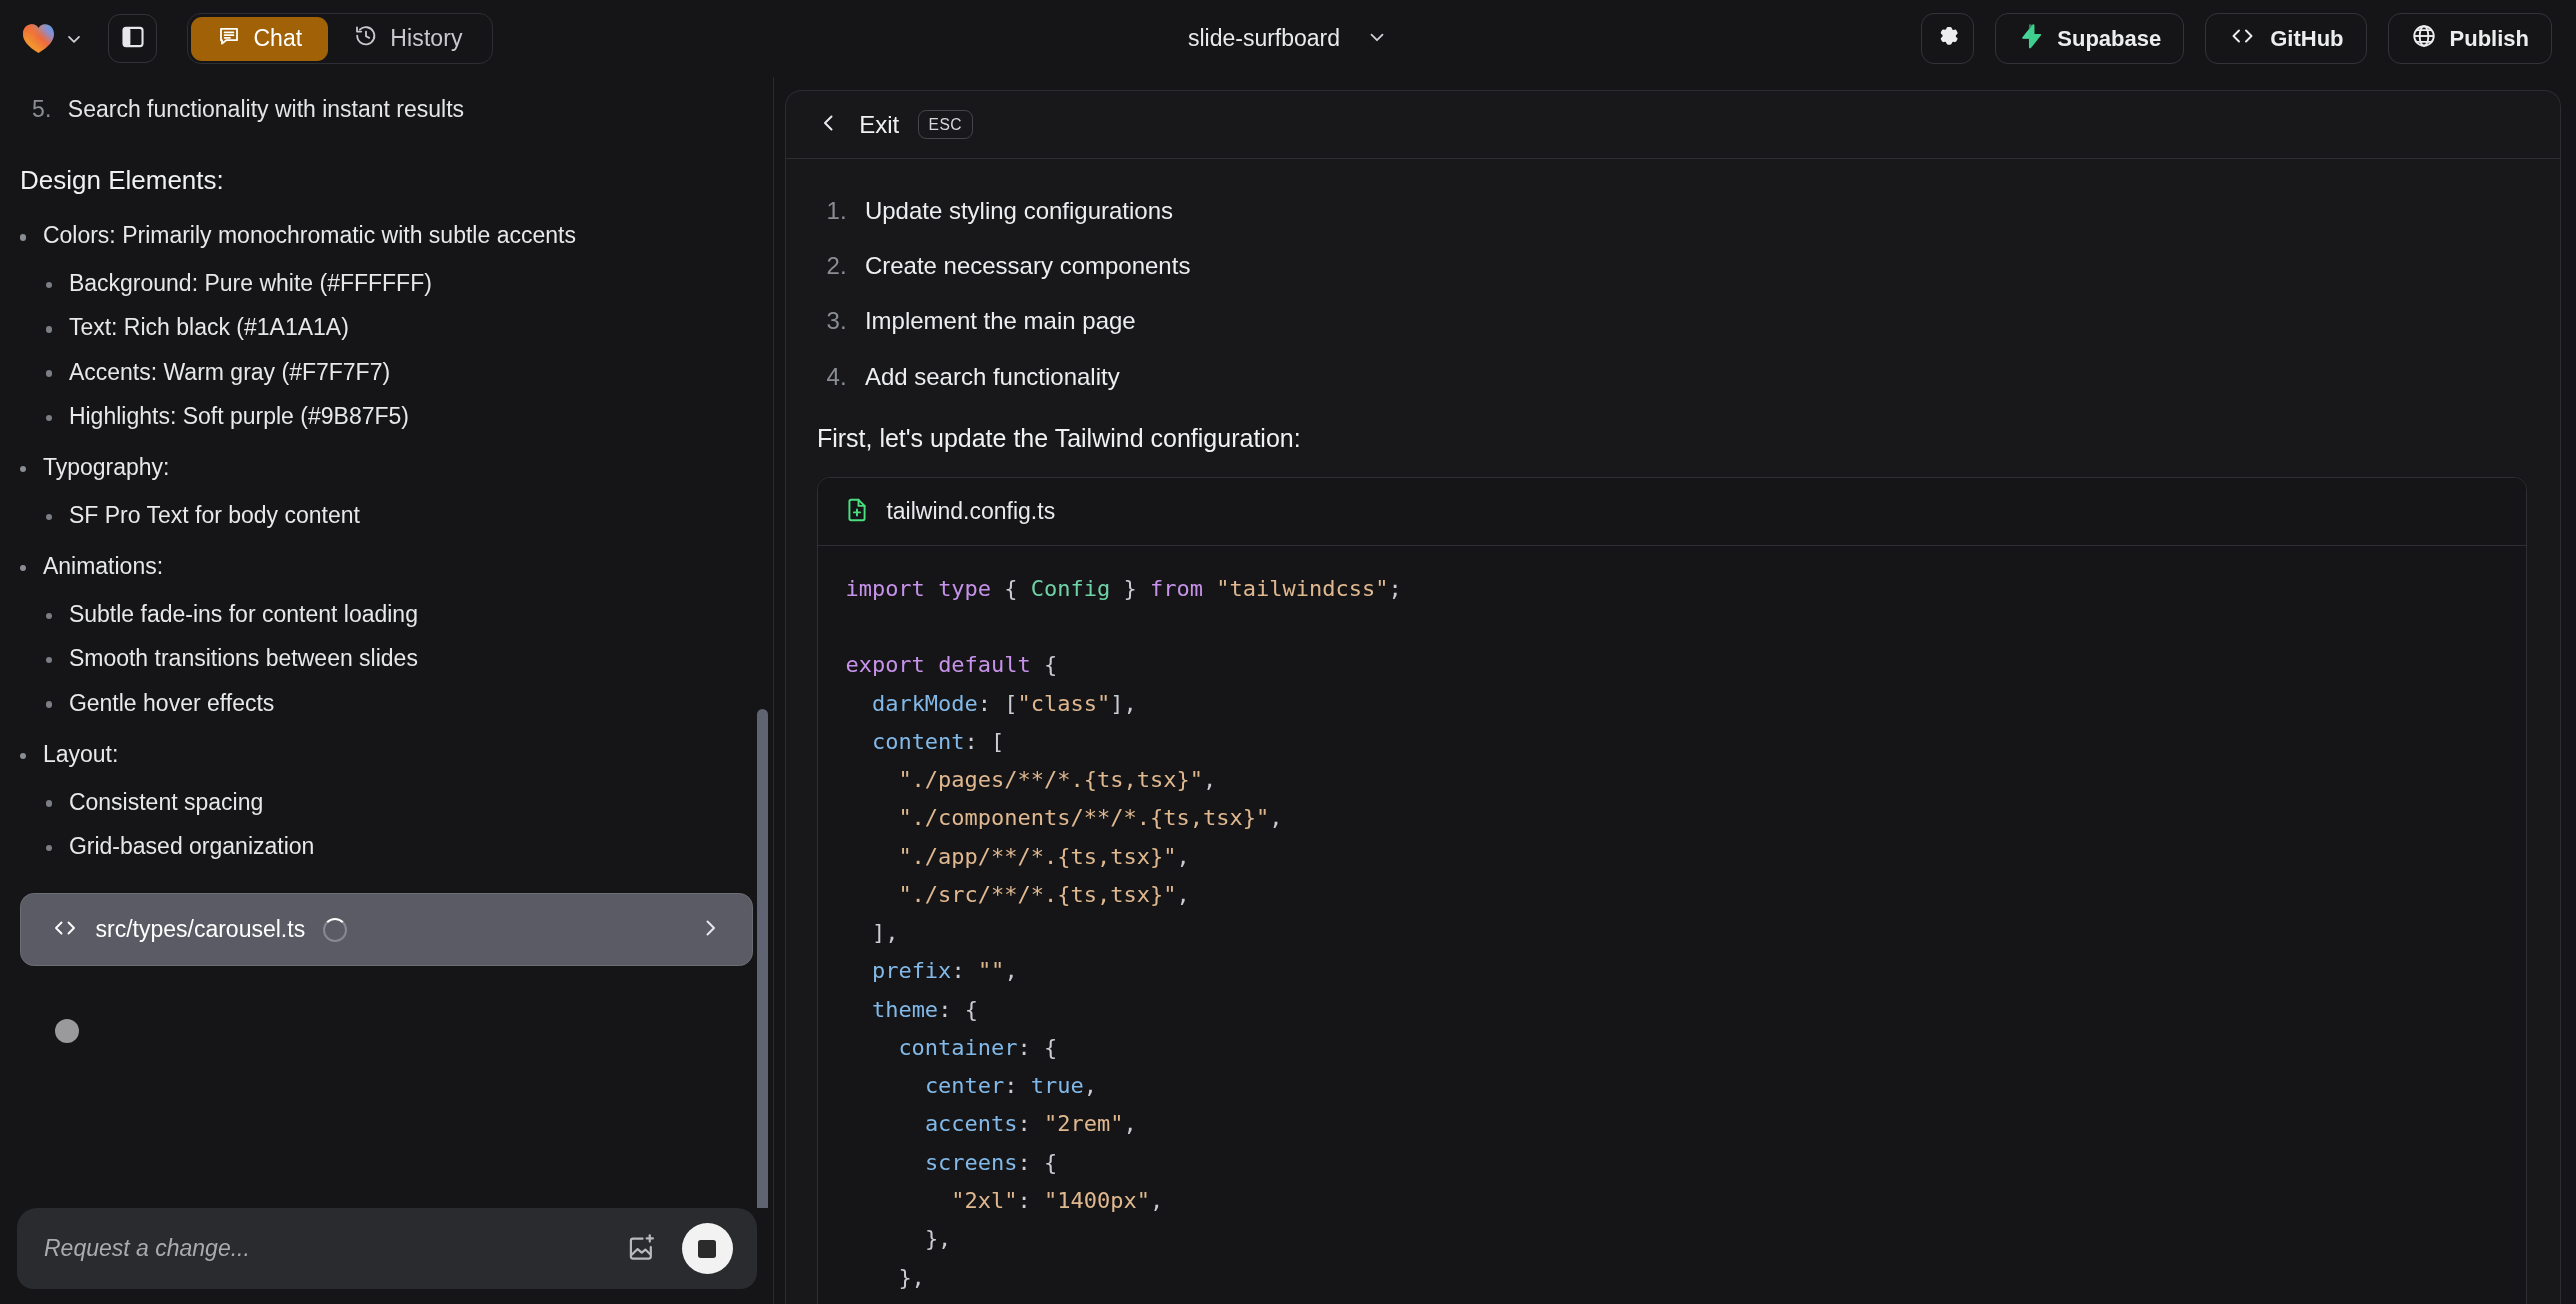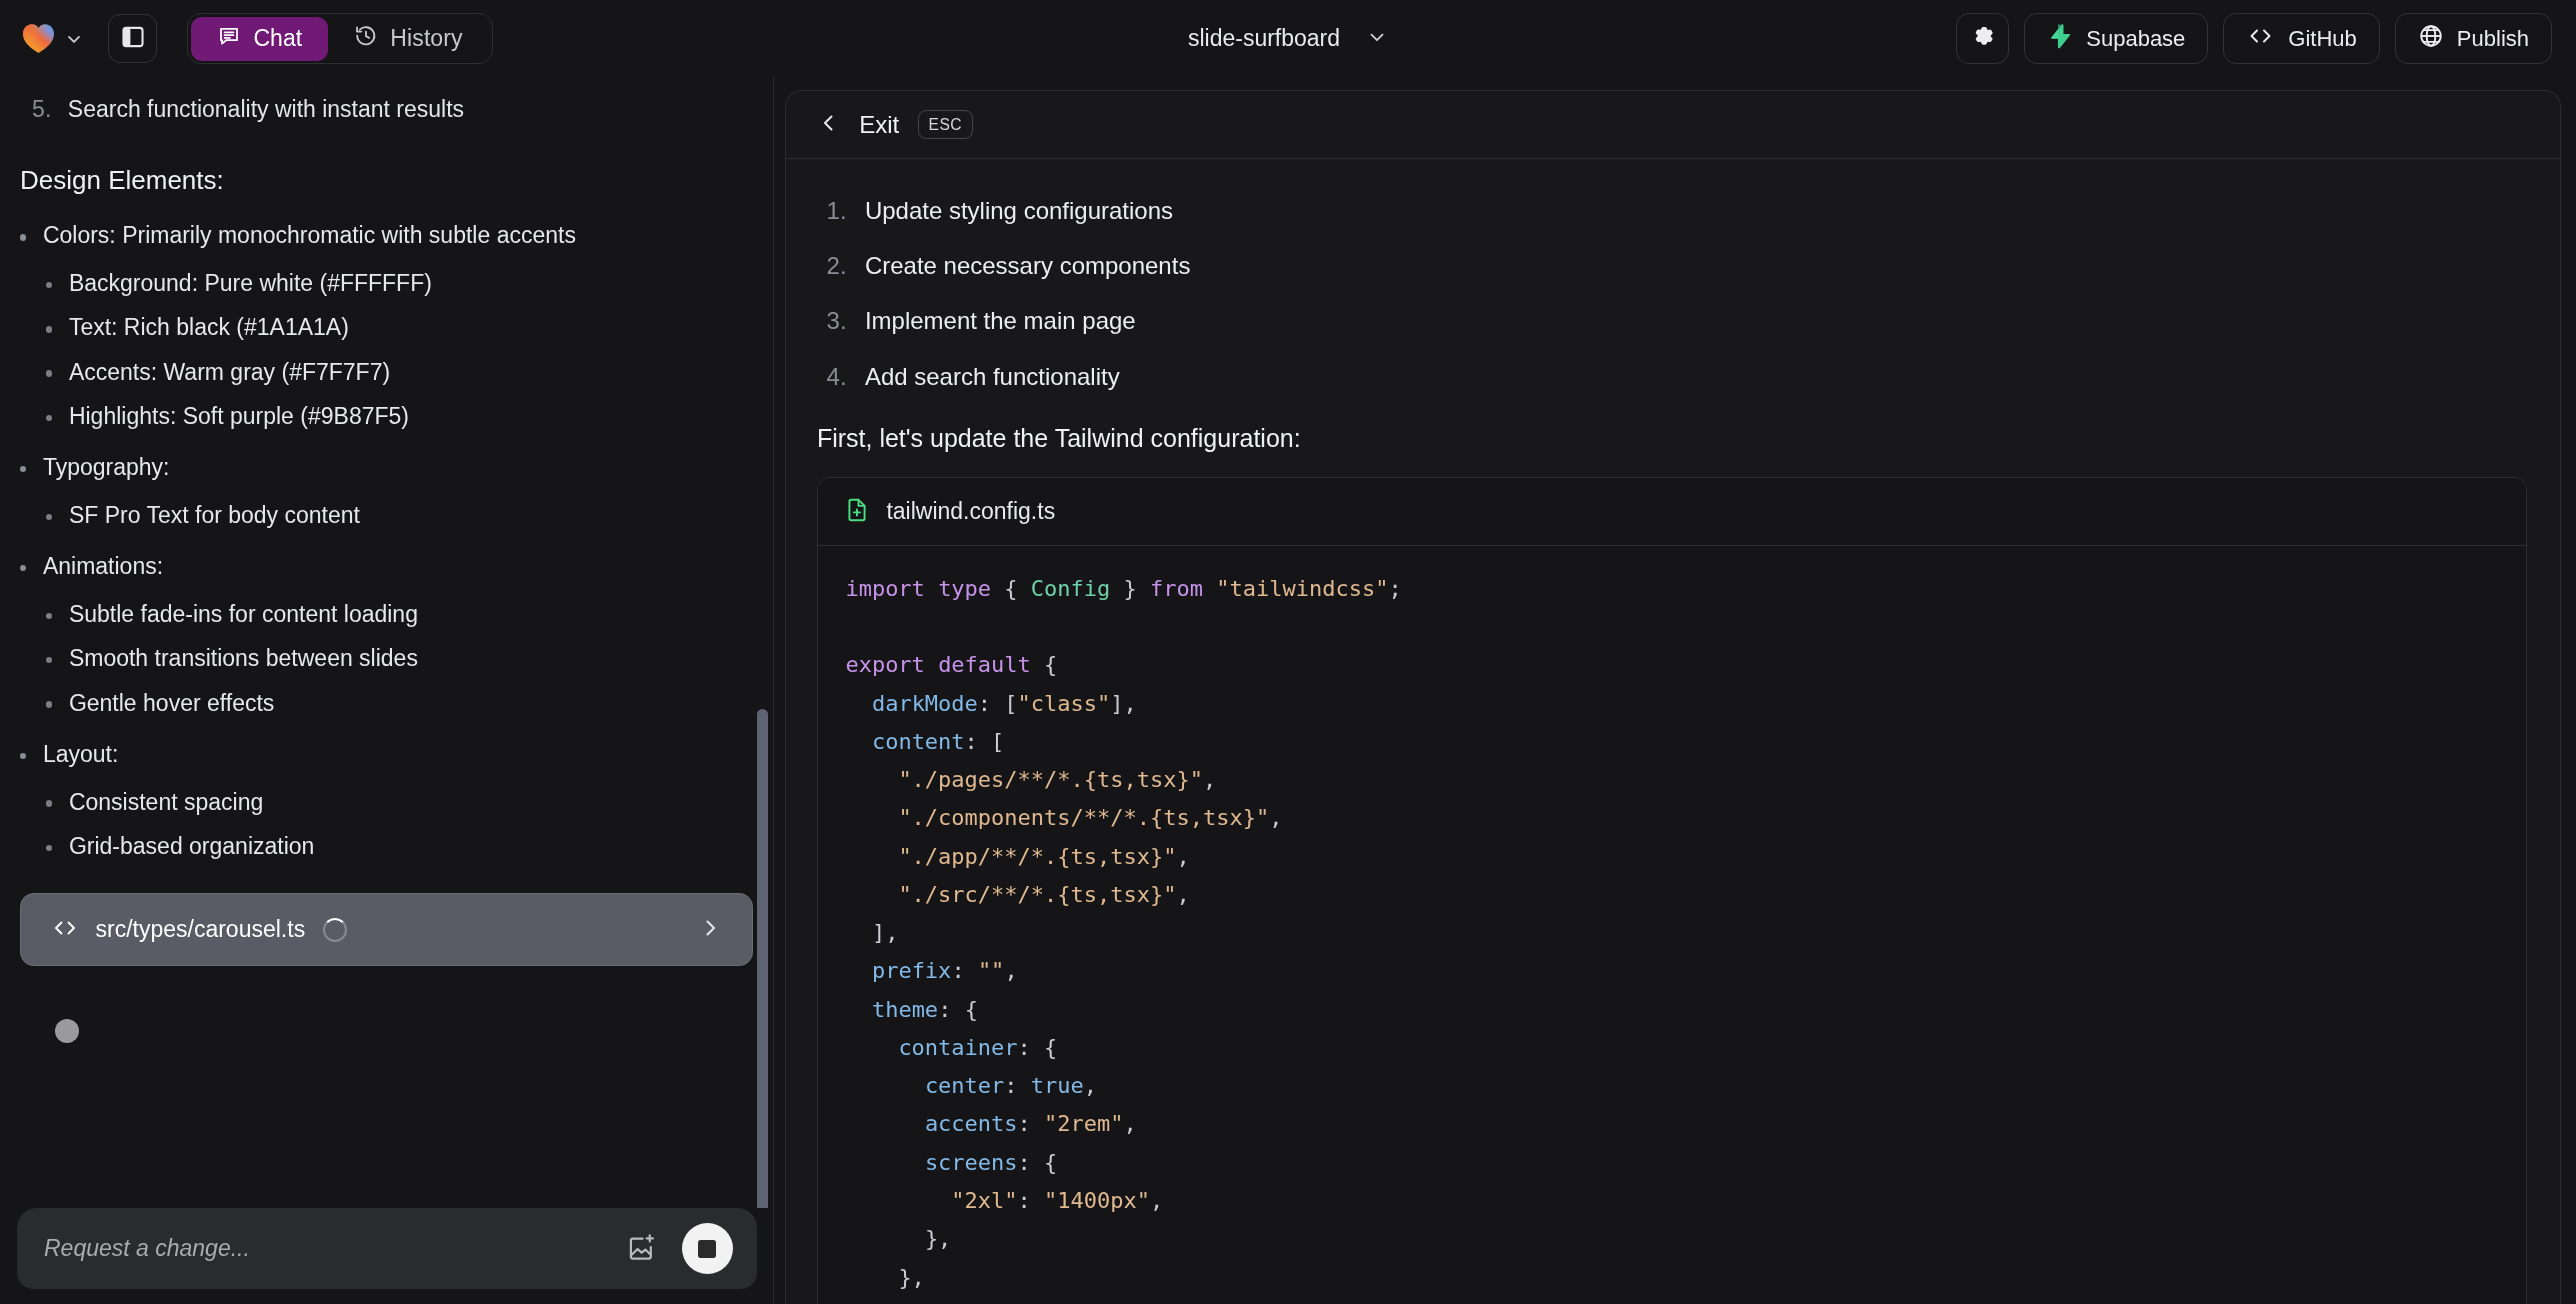--- a/index.html
+++ b/index.html
@@ -41,36 +41,36 @@
     height: 51px; border-radius: 13.7px; border: 0.9px solid #2e2f35;
     background: #151517;
     display: flex; align-items: center; padding: 3.7px;
   }
   .seg {
     height: 44px; border-radius: 11px;
     display: flex; align-items: center; gap: 12px;
     padding: 0 26px; cursor: pointer;
     font-size: 23px; color: #c8c9cd; letter-spacing: 0.1px;
   }
-  .seg.active { background: #701a75; color: #ffffff; }
+  .seg.active { background: #a16207; color: #ffffff; }
 
   .tb-center {
     position: absolute; left: 0; right: 0; top: 0; height: 77px;
     display: flex; align-items: center; justify-content: center;
     pointer-events: none;
   }
   .proj {
     display: flex; align-items: center; gap: 26px;
     pointer-events: auto; cursor: pointer;
   }
   .proj-name { font-size: 23px; color: #e9eaec; }
 
   .tb-right {
-    margin-left: auto; display: flex; align-items: center; gap: 15px;
-    position: relative; z-index: 3;
+    margin-left: auto; display: flex; align-items: center; gap: 21px;
+    position: relative; z-index: 3; font-weight: bold;
   }
   .pillbtn {
     height: 51px; border-radius: 13px; border: 0.9px solid #33343a;
     background: #151517; display: flex; align-items: center; gap: 13px;
     padding: 0 22px; cursor: pointer;
     font-size: 22px; color: #eceded;
   }
   .pillbtn.square { width: 53px; padding: 0; justify-content: center; }
 
   

